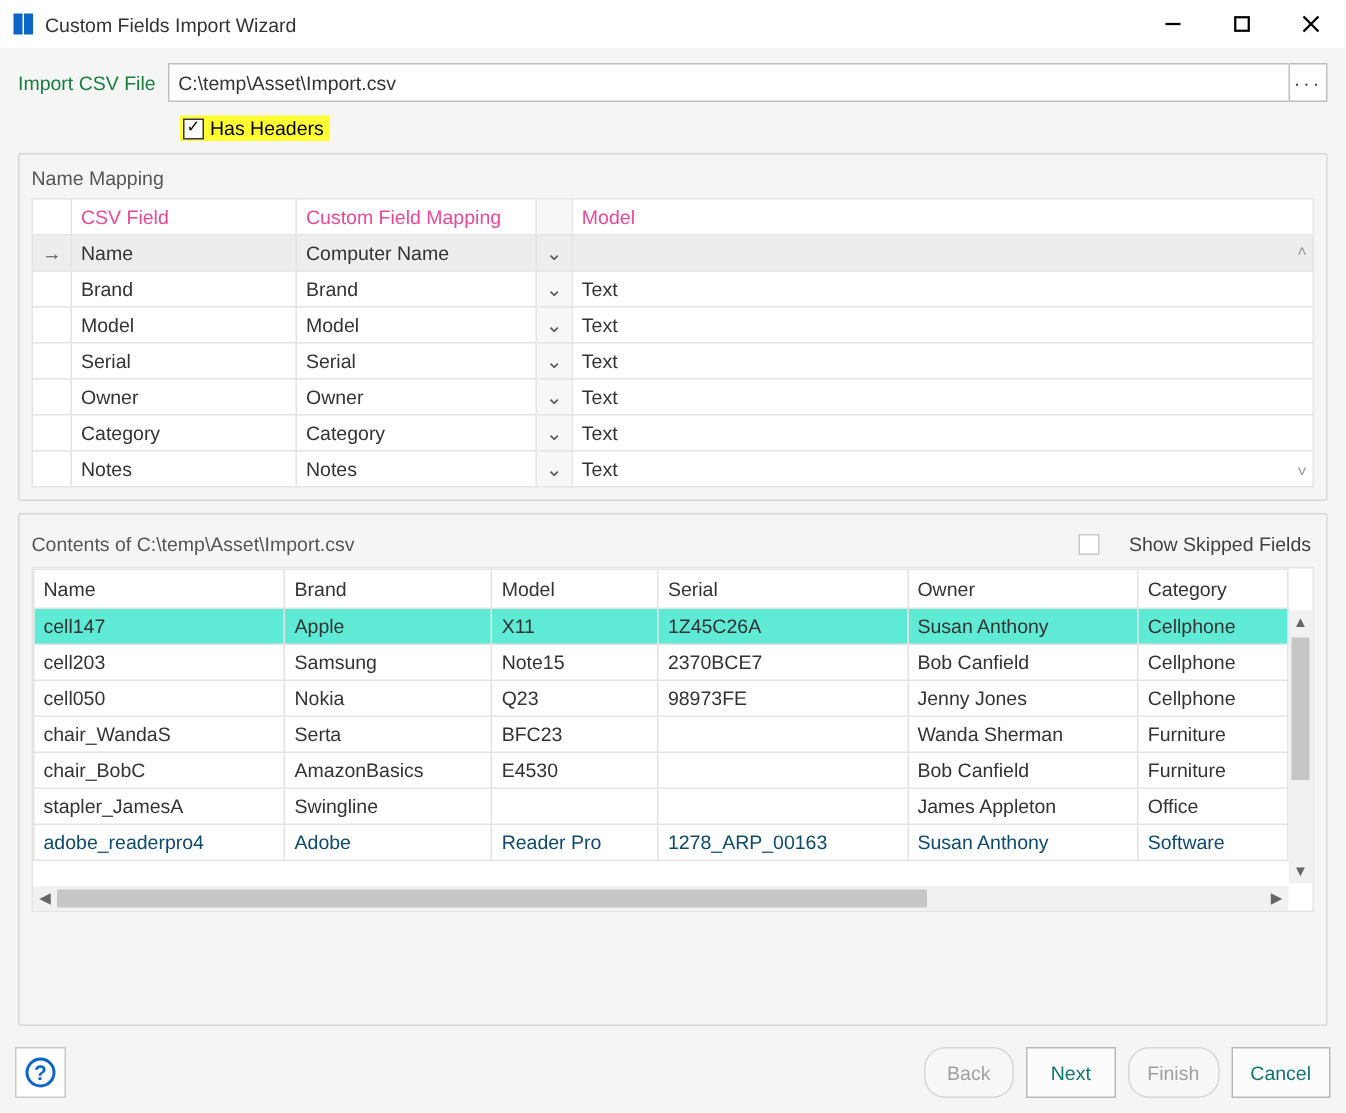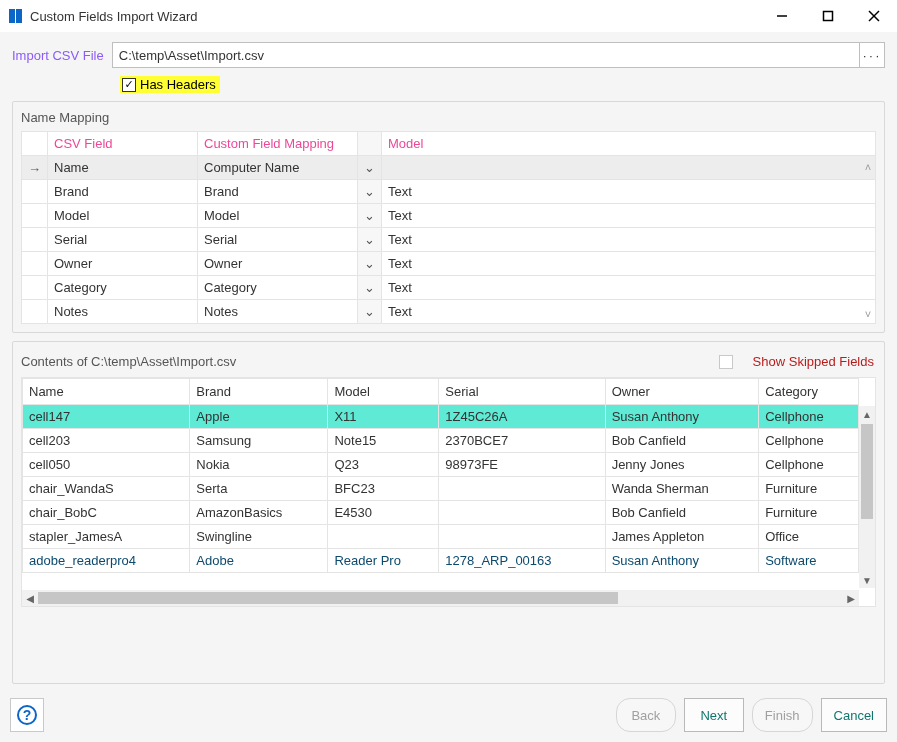--- a/index.html
+++ b/index.html
@@ -5,21 +5,21 @@
     * { box-sizing: border-box; font-family: "Segoe UI", Tahoma, sans-serif; font-size: 13px; }
     html, body { margin: 0; padding: 0; background: #fff; }
     .window { width: 897px; height: 742px; display: flex; flex-direction: column; background: #f5f5f5; }
     .titlebar { display: flex; align-items: center; height: 32px; padding: 0 0 0 8px; background: #fff; }
     .titlebar .app-icon { width: 16px; height: 16px; margin-right: 6px; }
     .titlebar .title { flex: 1; color: #333; }
     .titlebar .win-btn { width: 46px; height: 32px; display: flex; align-items: center; justify-content: center; color: #000; }
 
     .body { padding: 10px 12px 8px 12px; display: flex; flex-direction: column; gap: 8px; flex: 1; }
     .row { display: flex; align-items: center; gap: 8px; }
-    .lbl { color: #8b5cf6; }
+    .lbl { color: #15803d; }
     .file-input { flex: 1; display: flex; align-items: stretch; }
     .file-text { flex: 1; border: 1px solid #bfbfbf; border-right: none; padding: 4px 6px; background:#fff; color:#333; height:26px; }
     .file-browse { width: 26px; border: 1px solid #bfbfbf; background:#fff; display:flex; align-items:center; justify-content:center; letter-spacing:2px; height:26px; color:#333; }
     .highlight { background: #ffff33; display:inline-flex; align-items:center; padding: 1px 4px 1px 2px; margin-left: 108px; }
     .checkbox { width:14px; height:14px; margin-right:4px; display:inline-flex; align-items:center; justify-content:center; border:1px solid #333; background:#fff; color:#000; font-size:11px; line-height:1; }
 
     .groupbox { border: 1px solid #d8d8d8; border-radius: 2px; padding: 8px; background:#f5f5f5; position:relative; }
     .groupbox .legend { color:#555; padding-bottom: 6px; }
     .mapping-table, .contents-table { width:100%; border-collapse: collapse; background:#fff; }
     .mapping-table td, .mapping-table th { border: 1px solid #e4e4e4; padding: 4px 6px; text-align:left; font-weight:normal; color:#333; }
@@ -29,21 +29,21 @@
     .mapping-table .cf-col  { width:160px; }
     .mapping-table .dd-col  { width:22px; text-align:center; color:#555; background:#f7f7f7; }
     .mapping-table .selrow td { background: #ededed; }
     .mapping-wrap { position:relative; }
     .mapping-wrap .scroll-up, .mapping-wrap .scroll-dn { position:absolute; right:2px; width:12px; height:12px; color:#999; font-size:11px; display:flex;align-items:center;justify-content:center; }
     .mapping-wrap .scroll-up { top: 30px; }
     .mapping-wrap .scroll-dn { bottom: 4px; }
 
     .contents-wrap { border:1px solid #e4e4e4; background:#fff; position:relative; overflow:hidden; height:230px; display:flex; flex-direction:column; }
     .contents-head { flex: 0 0 auto; display:flex; justify-content:space-between; align-items:center; padding: 4px 2px 8px 0; color:#555; }
-    .show-skip { color:#b91c1c; display:flex; align-items:center; gap:20px; }
+    .show-skip { color:#404040; display:flex; align-items:center; gap:20px; }
     .skip-box { width:14px; height:14px; border:1px solid #c8c8c8; background:#fff; }
 
     .contents-scroll { flex:1; overflow:hidden; position:relative; }
     .contents-table th { border:1px solid #e4e4e4; background:#fff; padding:5px 6px; text-align:left; font-weight:normal; color:#333; }
     .contents-table td { border:1px solid #e4e4e4; padding:4px 6px; color:#333; white-space:nowrap; }
     .contents-table tr.selected td { background: #5eead4; }
     .contents-table tr.clipped td { color:#0c4a6e; }
     .vbar { position:absolute; right:0; top:28px; bottom:18px; width:16px; background:#f1f1f1; display:flex; flex-direction:column; align-items:center; }
     .vbar .arrow { width:16px; height:16px; display:flex; align-items:center; justify-content:center; color:#666; font-size:10px; }
     .vbar .thumb { width:12px; flex:0 0 95px; background:#c6c6c6; margin:2px; border-radius:0; }

